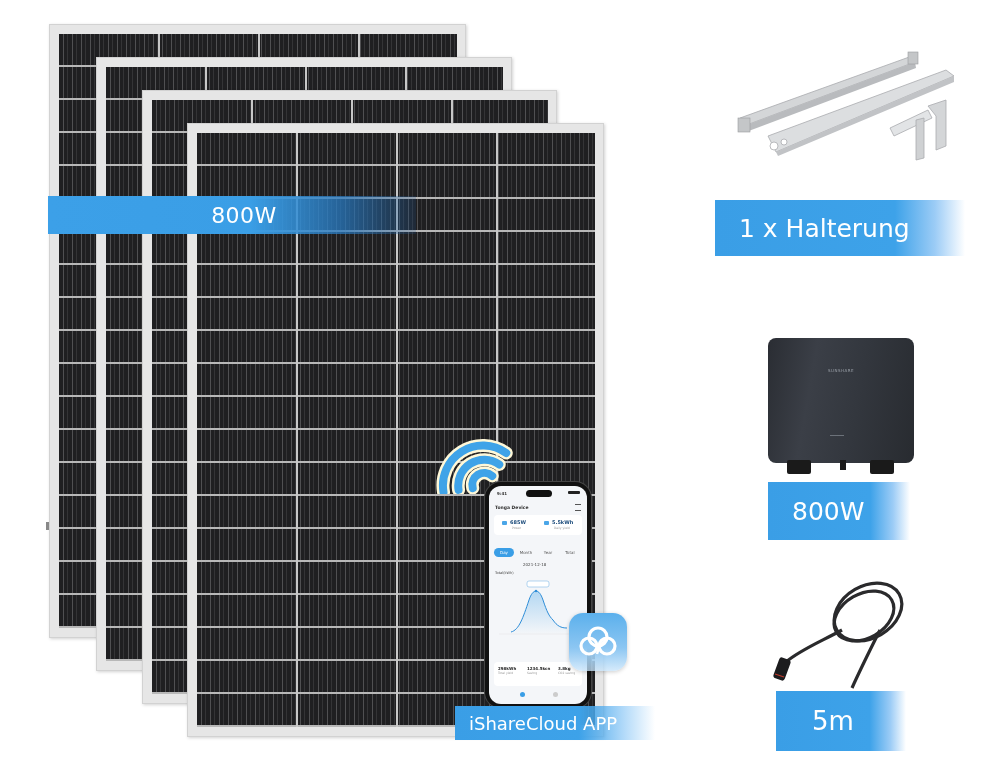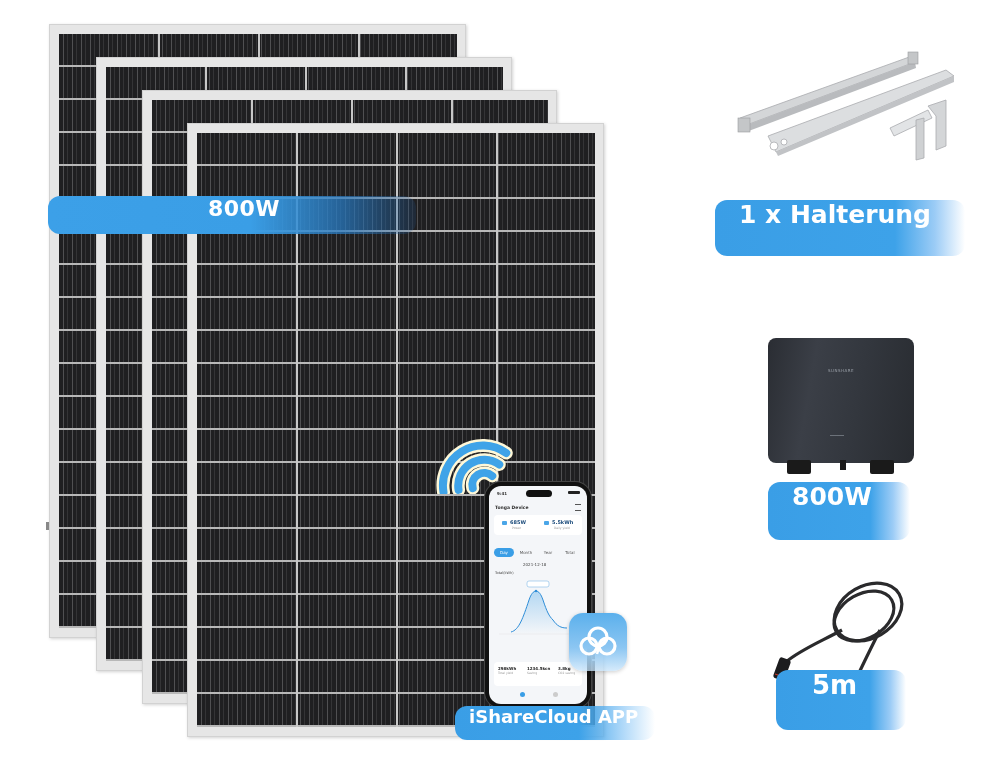--- a/index.html
+++ b/index.html
@@ -21,35 +21,35 @@
       
       repeating-linear-gradient(to right, transparent 0, transparent 4px, #505052 4px, #505052 5px, transparent 5px, transparent 8px, #343436 8px, #343436 9px);
     background-size: 100% 33px, 9px 100%;
   }
   .panel .col-div {
     position:absolute; top:9px; bottom:9px; width:2px; background:#c8c8c8;
   }
 
   
   .tag {
-    position:absolute; color:#ffffff; font-family:"DejaVu Sans", sans-serif; font-weight:bold;
-    display:flex; justify-content:center; box-sizing:border-box;border-radius:12px;
+    position:absolute; color:#ffffff; font-family:"DejaVu Sans", sans-serif; font-weight:normal;
+    display:flex; align-items:center; justify-content:center; box-sizing:border-box;
   }
   .tag-panels {
     left:48px; top:196px; width:368px; height:38px;
     background: linear-gradient(to right, #3ca0e8 0%, #3a9ee6 55%, rgba(40,120,190,0.75) 80%, rgba(30,80,140,0.2) 100%);
     font-size:22px; letter-spacing:0.5px;
   }
   .tag-panels span { position:relative; left:12px; }
   .tag-right {
     background: linear-gradient(to right, #3a9ee6 0%, #3da2e9 72%, rgba(90,170,240,0.6) 88%, rgba(255,255,255,0) 100%);
   }
   .tag-halterung { left:715px; top:200px; width:250px; height:56px; font-size:25px; justify-content:flex-start; padding-left:24px; }
   .tag-inverter  { left:768px; top:482px; width:142px; height:58px; font-size:25px; justify-content:flex-start; padding-left:24px; }
-  .tag-cable     { left:776px; top:670px; width:130px; height:60px; font-size:26px; justify-content:flex-start; padding-left:36px; }
+  .tag-cable     { left:776px; top:691px; width:130px; height:60px; font-size:26px; justify-content:flex-start; padding-left:36px; }
   .tag-app {
     left:455px; top:706px; width:200px; height:34px; font-size:18px; justify-content:flex-start; padding-left:14px;
     background: linear-gradient(to right, #3a9ee6 0%, #3da2e9 62%, rgba(120,190,245,0.55) 85%, rgba(255,255,255,0) 100%);
   }
 
   
   .phone {
     position:absolute; left:485px; top:482px; width:106px; height:226px;
     background:#111; border-radius:16px; box-sizing:border-box; padding:4px;
     box-shadow: 0 0 0 1px #444;

